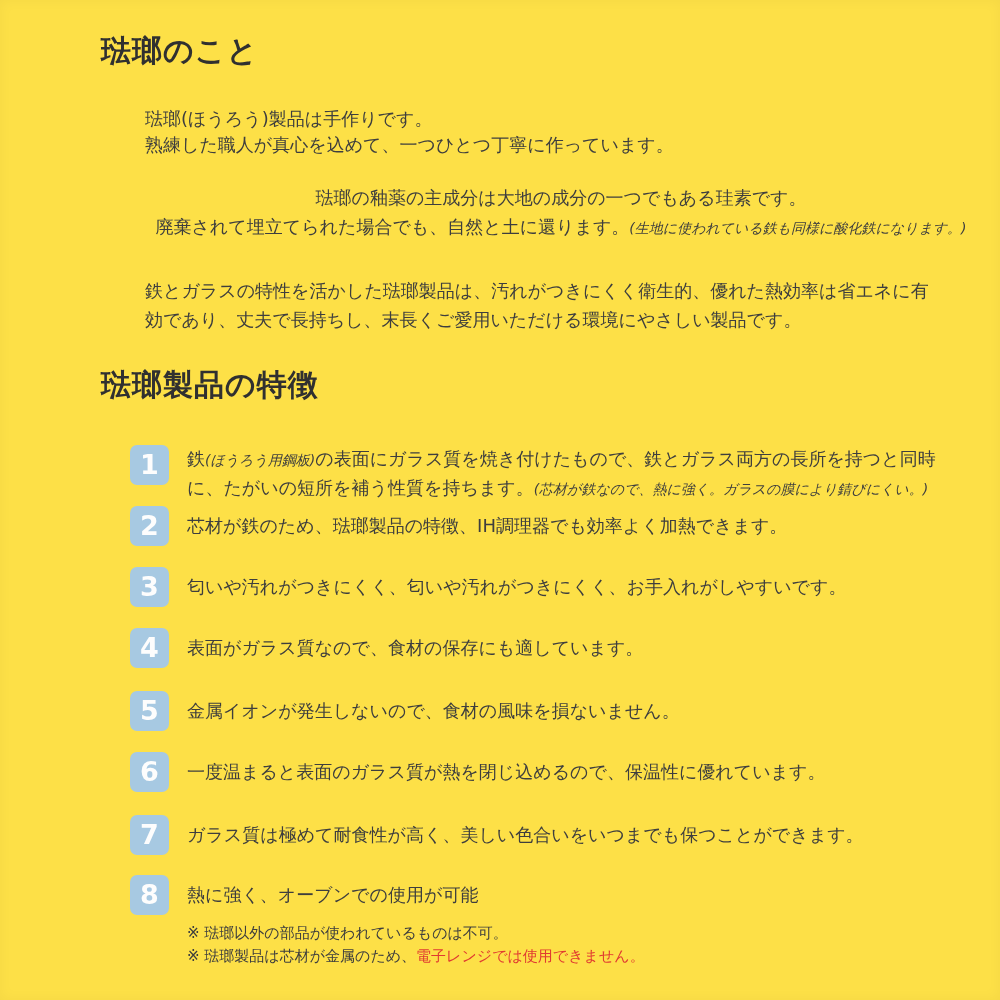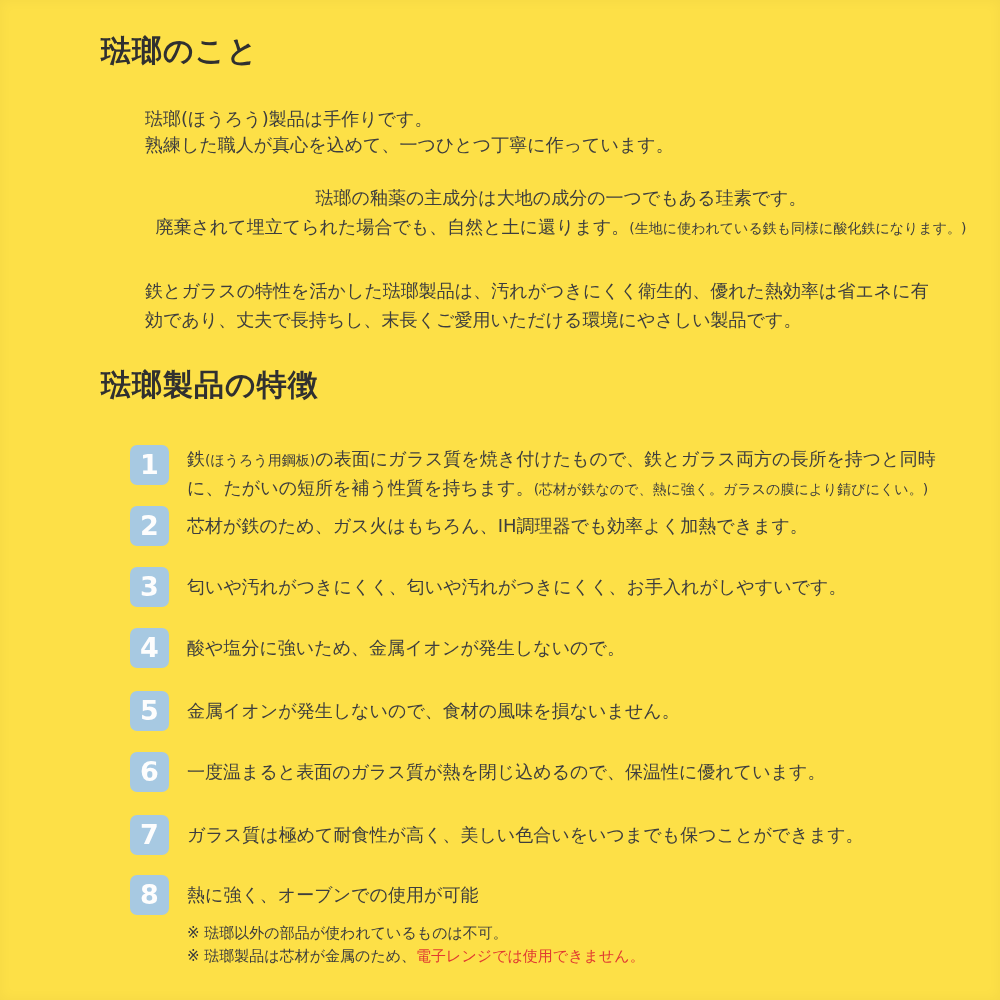--- a/index.html
+++ b/index.html
@@ -35,20 +35,21 @@
     width: 832px;
     font-size: 18px;
     line-height: 28px;
     white-space: pre-line;
   }
   .p1 { top: 106px; line-height: 26px; }
   .p2 { top: 183px; line-height: 29px; white-space: normal; text-align: center; }
   .p3 { top: 276px; line-height: 29px; }
   .small {
     font-size: 14px;
+    font-style: italic;
   }
 
   .feature {
     position: absolute;
     left: 130px;
     width: 810px;
     display: flex;
     align-items: flex-start;
   }
   .f1 { top: 445px; }
@@ -115,31 +116,31 @@
 
   <div class="feature f1">
     <div class="badge">1</div>
     <div class="ftext">
       <span>鉄</span><span class="small">(ほうろう用鋼板)</span><span>の表面にガラス質を焼き付けたもので、鉄とガラス両方の長所を持つと同時に、たがいの短所を補う性質を持ちます。</span><span class="small">(芯材が鉄なので、熱に強く。ガラスの膜により錆びにくい。)</span>
     </div>
   </div>
 
   <div class="feature f2">
     <div class="badge">2</div>
-    <div class="ftext">芯材が鉄のため、ガス火はもちろん、IH調理器でも効率よく加熱できます。</div>
+    <div class="ftext">芯材が鉄のため、琺瑯製品の特徴、IH調理器でも効率よく加熱できます。</div>
   </div>
 
   <div class="feature f3">
     <div class="badge">3</div>
     <div class="ftext">匂いや汚れがつきにくく、匂いや汚れがつきにくく、お手入れがしやすいです。</div>
   </div>
 
   <div class="feature f4">
     <div class="badge">4</div>
-    <div class="ftext">酸や塩分に強いため、金属イオンが発生しないので。</div>
+    <div class="ftext">表面がガラス質なので、食材の保存にも適しています。</div>
   </div>
 
   <div class="feature f5">
     <div class="badge">5</div>
     <div class="ftext">金属イオンが発生しないので、食材の風味を損ないません。</div>
   </div>
 
   <div class="feature f6">
     <div class="badge">6</div>
     <div class="ftext">一度温まると表面のガラス質が熱を閉じ込めるので、保温性に優れています。</div>

